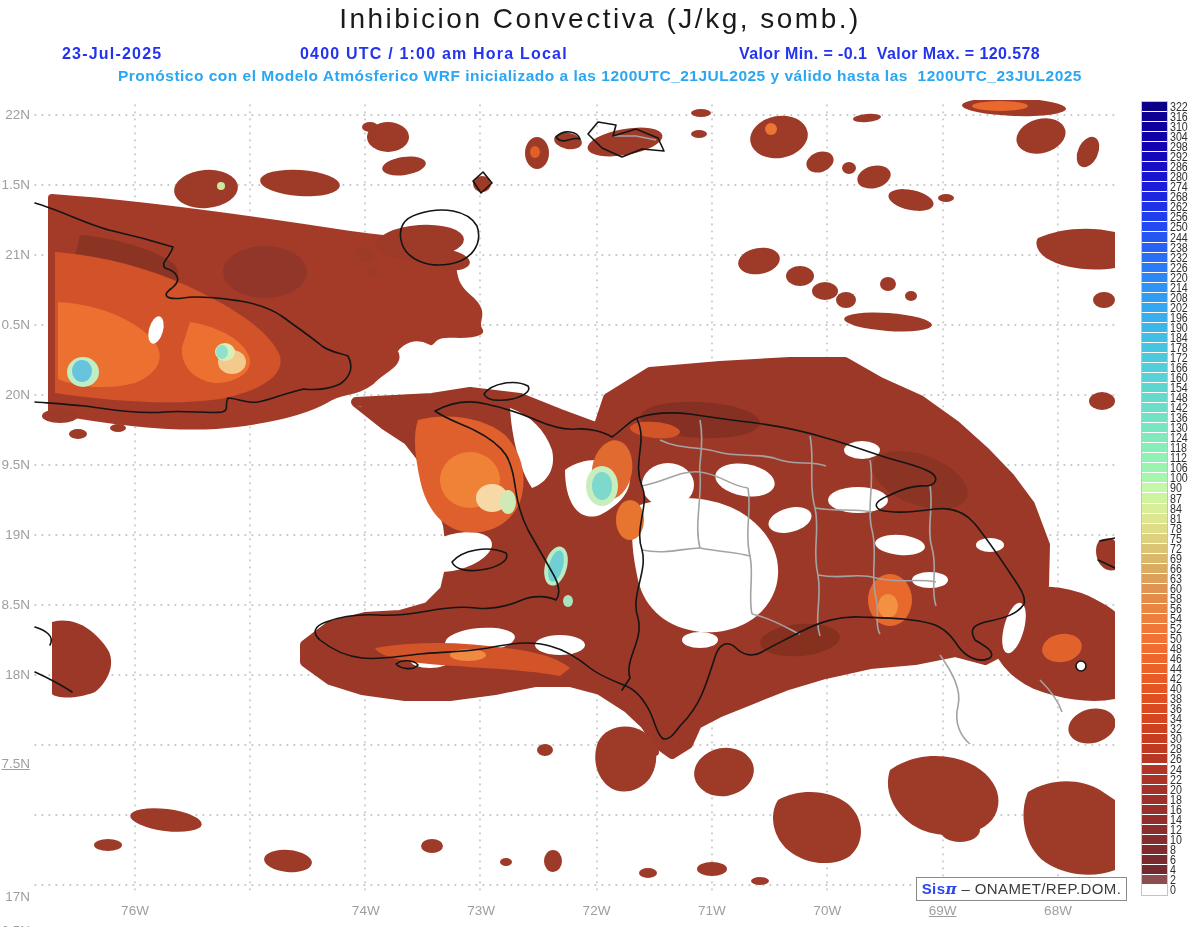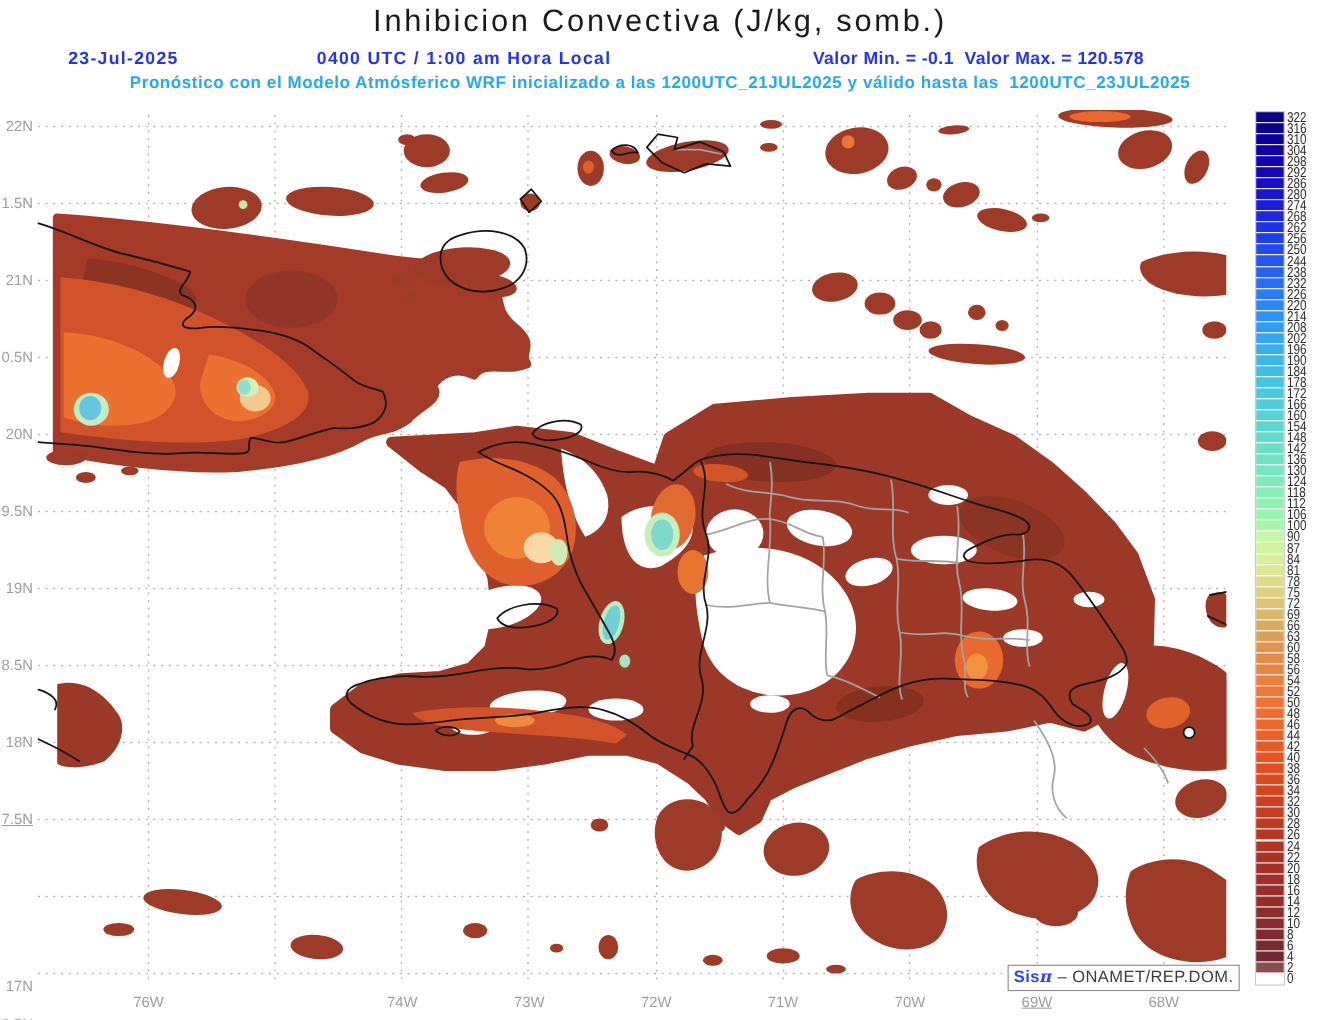--- a/index.html
+++ b/index.html
@@ -16,21 +16,21 @@
   }
   .title{
     position:absolute;top:3px;left:0;width:1200px;text-align:center;
     font-size:28px;font-weight:400;letter-spacing:2.5px;color:var(--title_black);white-space:pre;
   }
   .h2{
     position:absolute;top:45px;font-size:16px;letter-spacing:1.2px;
     color:var(--header_blue);white-space:pre;font-weight:700;
   }
   #h2-date{left:62px;}
-  #h2-time{left:288px;text-align:right;}
+  #h2-time{left:300px;text-align:right;}
   #h2-minmax{left:739px;letter-spacing:0.4px;}
   .h3{
     position:absolute;top:67px;left:0;width:1200px;text-align:center;
     font-size:15.5px;letter-spacing:0.5px;color:var(--header_lightblue);
     white-space:pre;font-weight:700;
   }
   #map-svg{position:absolute;left:0;top:0;}
   #lat-axis{position:absolute;left:0;top:0;width:33px;height:927px;}
   .lat-lbl{position:absolute;right:3px;font-size:13.5px;color:var(--axis_gray);white-space:nowrap;}
   #lon-axis{position:absolute;left:0;top:903px;width:1200px;height:22px;}
@@ -302,21 +302,21 @@
 <div id="lat-axis">
     <span class="lat-lbl" style="top: 107px;">22N</span>
     <span class="lat-lbl" style="top: 177px;">1.5N</span>
     <span class="lat-lbl" style="top: 247px;">21N</span>
     <span class="lat-lbl" style="top: 317px;">0.5N</span>
     <span class="lat-lbl" style="top: 387px;">20N</span>
     <span class="lat-lbl" style="top: 457px;">9.5N</span>
     <span class="lat-lbl" style="top: 527px;">19N</span>
     <span class="lat-lbl" style="top: 597px;">8.5N</span>
     <span class="lat-lbl" style="top: 667px;">18N</span>
-    <span class="lat-lbl" style="top: 737px; text-decoration: underline;">7.5N</span>
+    <span class="lat-lbl" style="top: 756px; text-decoration: underline;">7.5N</span>
     <span class="lat-lbl" style="top: 841px; margin-top: 48px;">17N</span>
     <span class="lat-lbl" style="top: 877px; margin-top: 46px;">6.5N</span>
   </div>
 <div id="lon-axis">
     <span class="lon-lbl" style="left: 135px;">76W</span>
     <span class="lon-lbl" style="left: 250.375px; margin-top: 27px;">75W</span>
     <span class="lon-lbl" style="left: 365.75px;">74W</span>
     <span class="lon-lbl" style="left: 481.125px;">73W</span>
     <span class="lon-lbl" style="left: 596.5px;">72W</span>
     <span class="lon-lbl" style="left: 711.875px;">71W</span>

